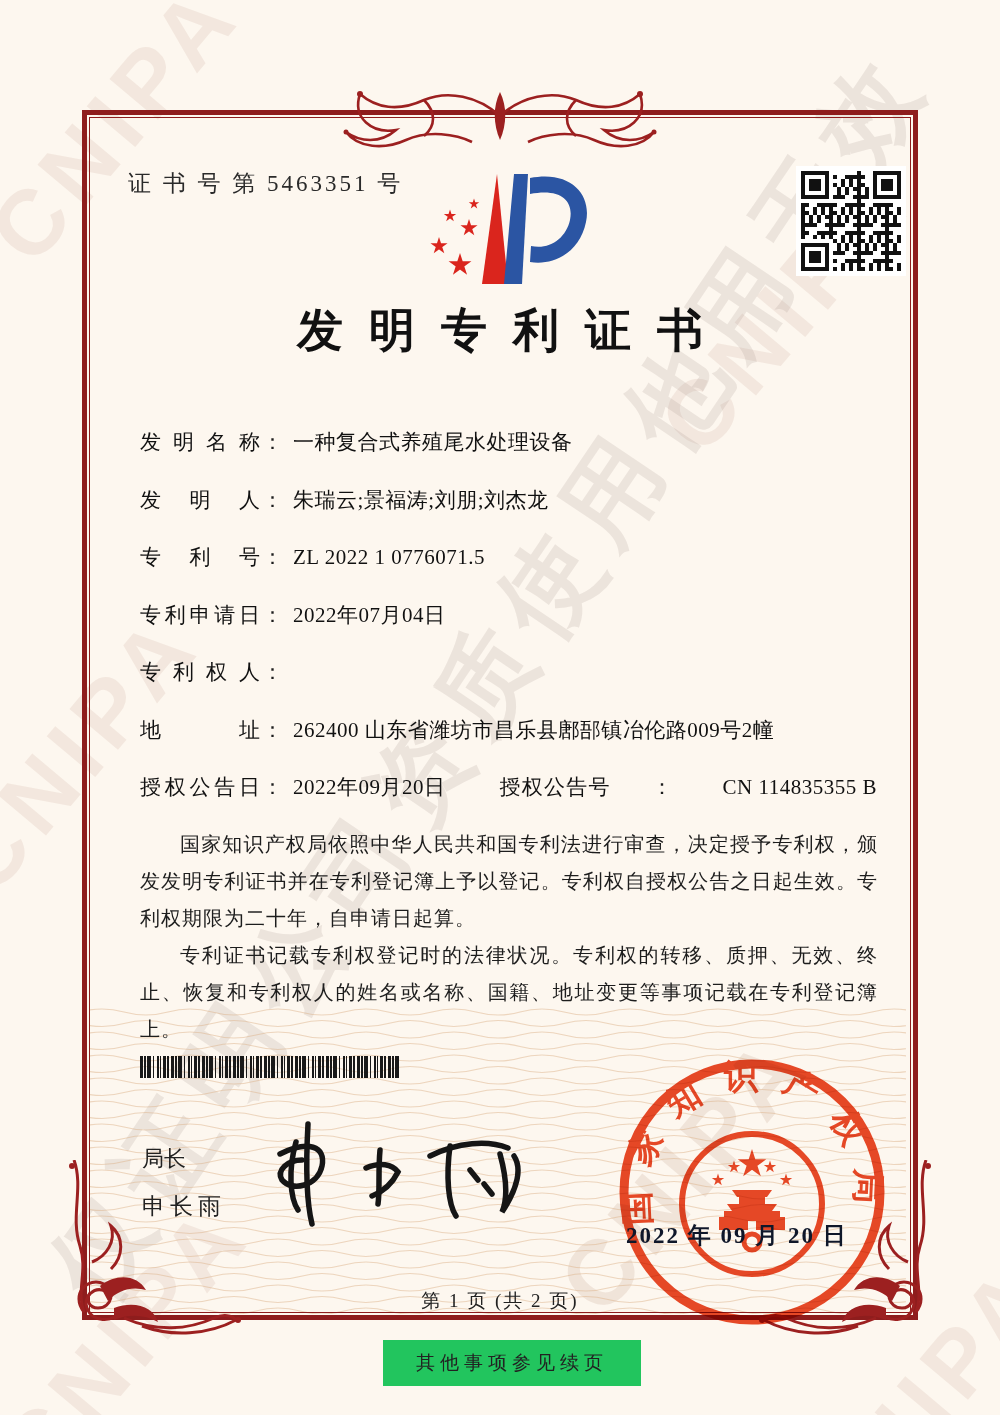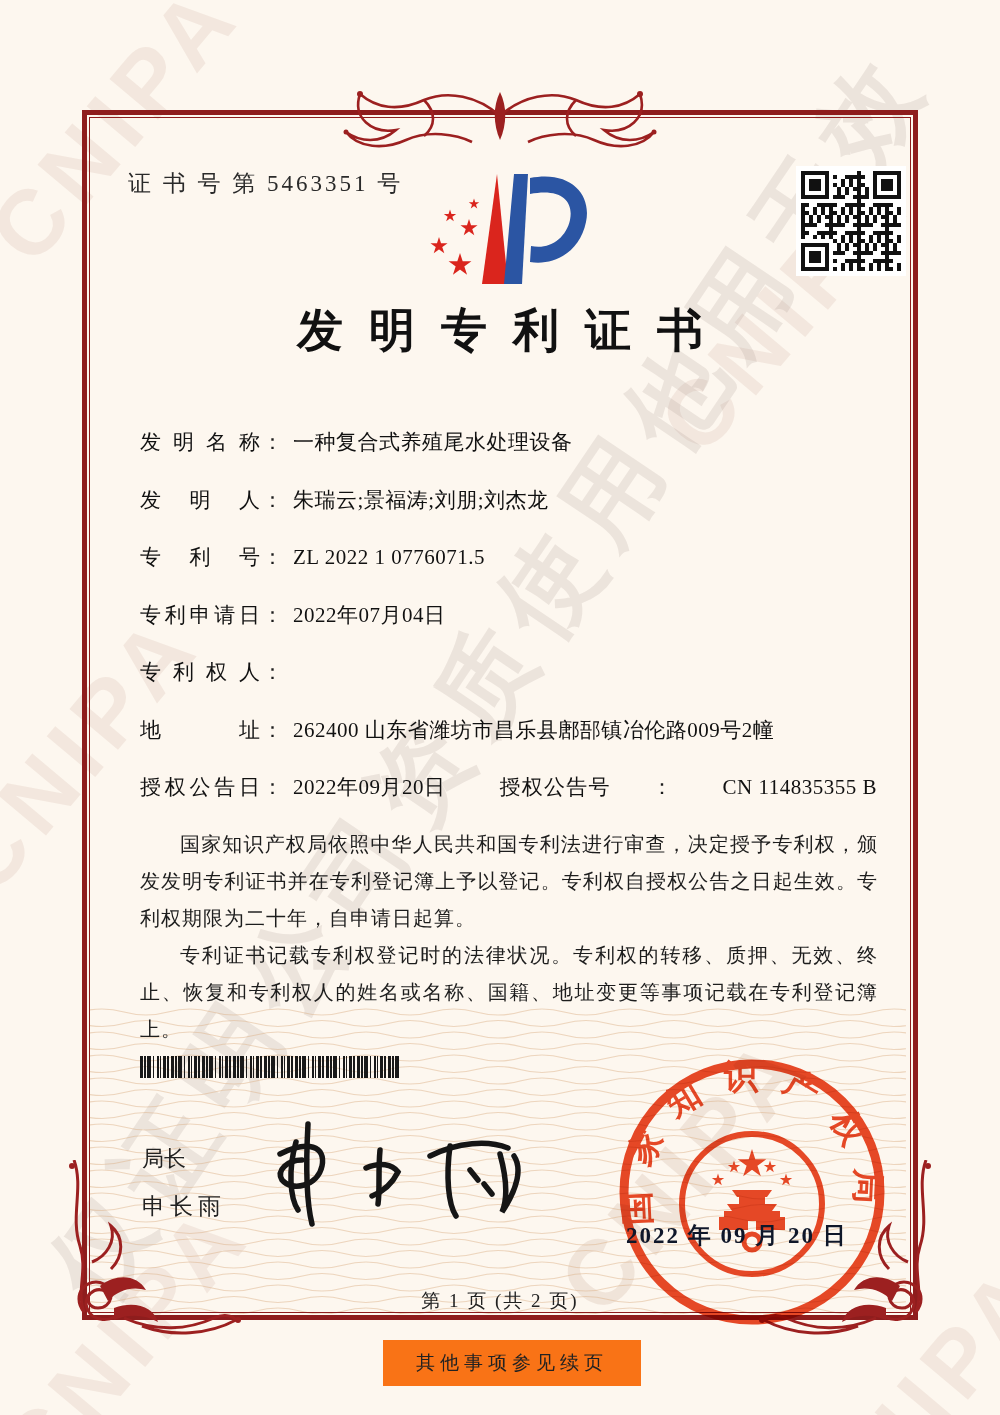--- a/index.html
+++ b/index.html
@@ -55,21 +55,21 @@
   .barcode{position:absolute;left:140px;top:1056px;width:262px;height:22px;}
   .director{position:absolute;left:142px;top:1144px;font-size:22px;color:#222;}
   .director .dname{margin-top:17px;font-size:23px;letter-spacing:5px;}
   .signature{position:absolute;left:262px;top:1112px;width:275px;height:120px;}
   .seal{position:absolute;left:612px;top:1052px;width:280px;height:280px;z-index:6;
         opacity:0.93;mix-blend-mode:multiply;}
   .seal-date{position:absolute;left:626px;top:1220px;width:260px;z-index:7;
              font-size:23px;letter-spacing:2px;color:#0f172a;font-weight:bold;}
   .page-info{position:absolute;left:0;right:0;top:1288px;text-align:center;
              font-size:19px;letter-spacing:2px;color:#222;}
-  .cont-strip{position:absolute;left:383px;top:1340px;width:258px;height:46px;background:#f97316;
+  .cont-strip{position:absolute;left:383px;top:1340px;width:258px;height:46px;background:#22c55e;
               z-index:5;display:flex;align-items:center;justify-content:center;}
   .cont-strip span{font-size:19px;letter-spacing:5px;color:#222;}
 </style>
 </head>
 <body>
 
 <div class="page">
 
   <div class="wm wm-cnipa wm1">CNIPA</div>
   <div class="wm wm-cnipa wm2">CNIPA</div>

